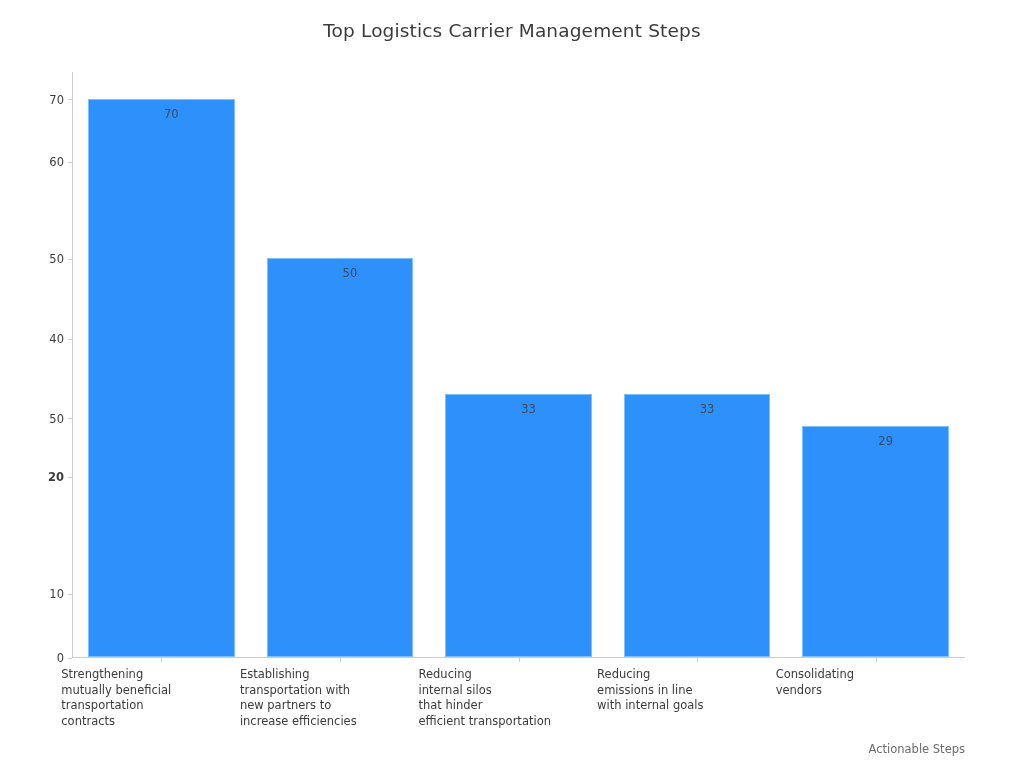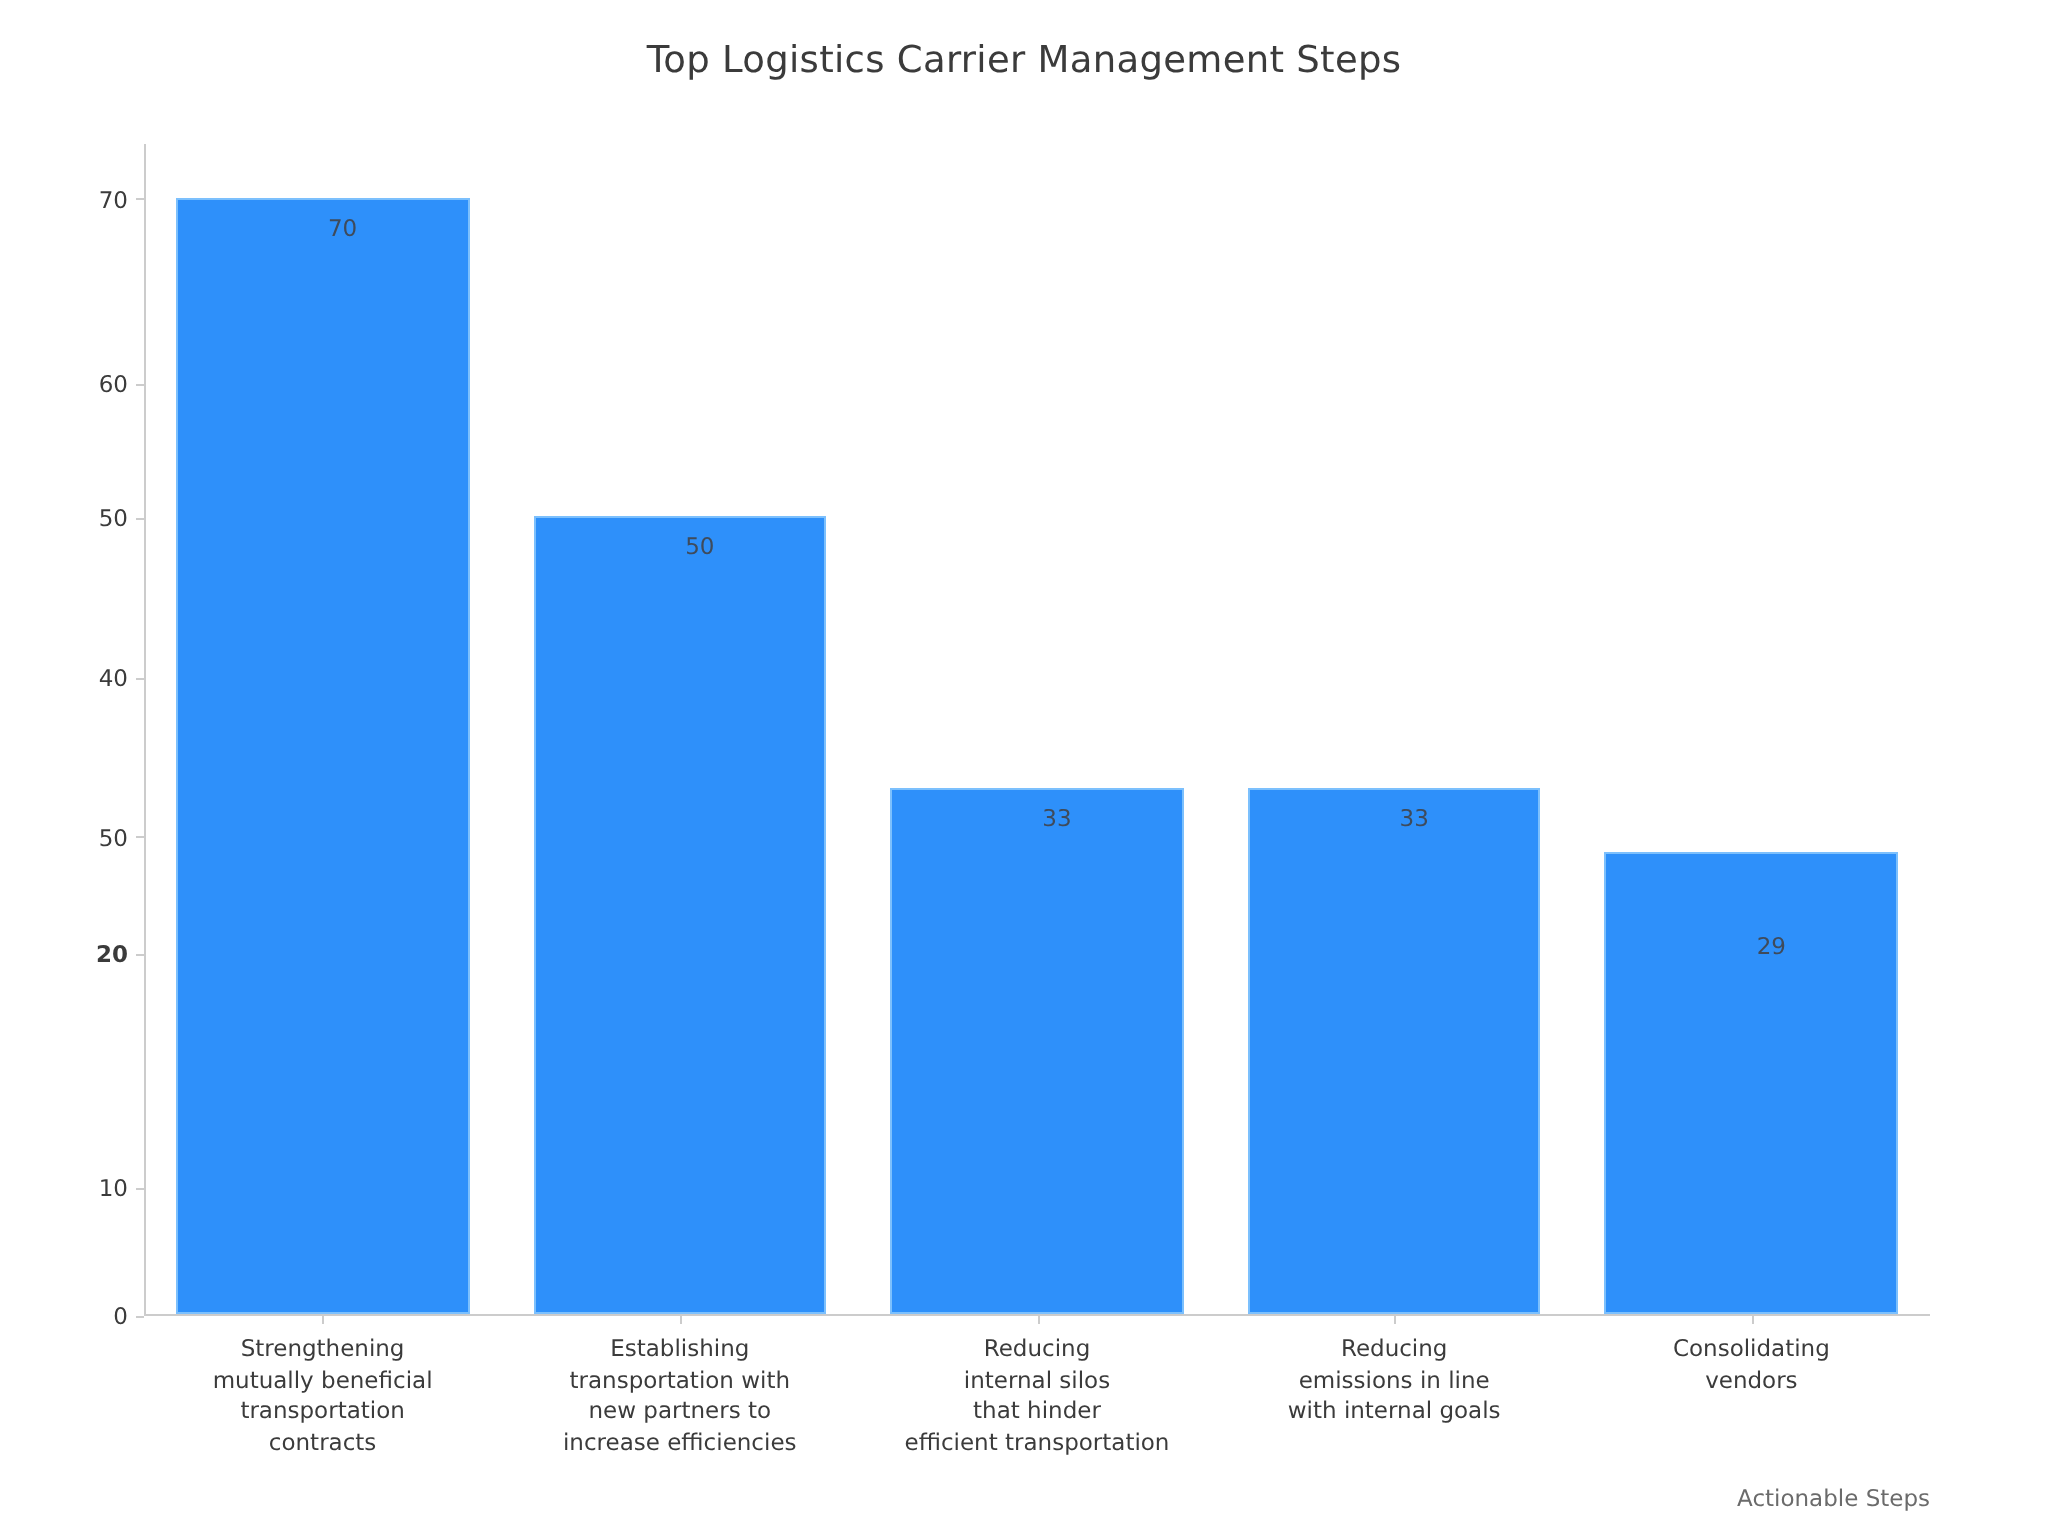--- a/index.html
+++ b/index.html
@@ -151,21 +151,20 @@
     top: 0;
     width: 1px;
     height: 4px;
     background: #cccccc;
   }
   .xtick .xtick-label {
     position: absolute;
     left: 0;
     top: 9px;
     width: 200px;
-    text-align: center;
     font-size: 11.5px;
     line-height: 15.5px;
     color: #3b3b3b;
     white-space: pre-line;
   }
 </style>
 </head>
 <body>
 
 <div id="figure" style="background: rgb(255, 255, 255);">
@@ -196,21 +195,21 @@
           <span class="ytick-mark"></span>
         </div>
         <div class="ytick" style="top: 267.088px;">
           <span class="ytick-label">40</span>
           <span class="ytick-mark"></span>
         </div>
         <div class="ytick" style="top: 187.361px;">
           <span class="ytick-label">50</span>
           <span class="ytick-mark"></span>
         </div>
-        <div class="ytick" style="top: 120px;">
+        <div class="ytick" style="top: 90px;">
           <span class="ytick-label">60</span>
           <span class="ytick-mark"></span>
         </div>
         <div class="ytick" style="top: 27.9048px;">
           <span class="ytick-label">70</span>
           <span class="ytick-mark"></span>
         </div>
       </div>
     <div id="bars">
         <div class="bar" style="left: 16.074px; width: 146.452px; height: 558.095px; background: rgb(46, 144, 250); border-color: rgb(124, 192, 253);">
@@ -219,21 +218,21 @@
         <div class="bar" style="left: 194.674px; width: 146.452px; height: 398.639px; background: rgb(46, 144, 250); border-color: rgb(124, 192, 253);">
           <span class="bar-value" style="color: rgb(63, 75, 91);">50</span>
         </div>
         <div class="bar" style="left: 373.274px; width: 146.452px; height: 263.102px; background: rgb(46, 144, 250); border-color: rgb(124, 192, 253);">
           <span class="bar-value" style="color: rgb(63, 75, 91);">33</span>
         </div>
         <div class="bar" style="left: 551.874px; width: 146.452px; height: 263.102px; background: rgb(46, 144, 250); border-color: rgb(124, 192, 253);">
           <span class="bar-value" style="color: rgb(63, 75, 91);">33</span>
         </div>
         <div class="bar" style="left: 730.474px; width: 146.452px; height: 231.211px; background: rgb(46, 144, 250); border-color: rgb(124, 192, 253);">
-          <span class="bar-value" style="color: rgb(63, 75, 91); margin-top: 32px;">29</span>
+          <span class="bar-value" style="color: rgb(63, 75, 91);">29</span>
         </div>
       </div>
     <div id="xticks">
         <div class="xtick" style="left: 89.3px;">
           <span class="xtick-mark"></span>
           <span class="xtick-label">Strengthening
 mutually beneficial
 transportation
 contracts</span>
         </div>

